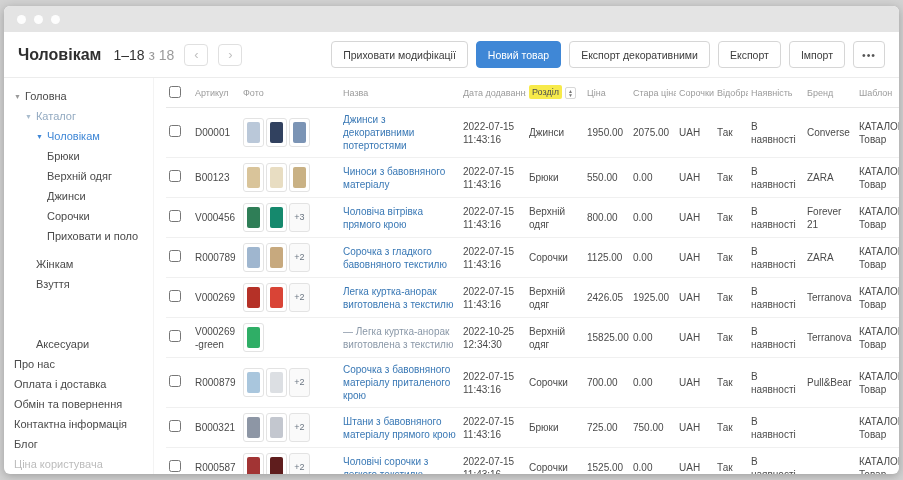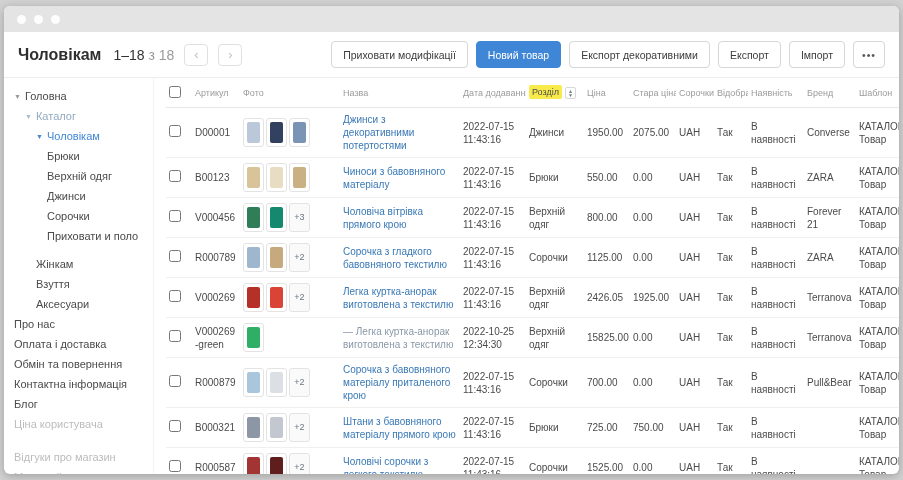--- a/index.html
+++ b/index.html
@@ -118,21 +118,21 @@
         </div>
         <div class="sb-item" style="padding-left: 35px;">
           <span class="sb-label">Приховати и поло</span>
         </div>
         <div class="sb-item" style="padding-left: 24px; margin-top: 8px;">
           <span class="sb-label">Жінкам</span>
         </div>
         <div class="sb-item" style="padding-left: 24px;">
           <span class="sb-label">Взуття</span>
         </div>
-        <div class="sb-item" style="padding-left: 24px;">
+        <div class="sb-item" style="padding-left: 24px; margin-top: 40px;">
           <span class="sb-label">Аксесуари</span>
         </div>
         <div class="sb-item" style="padding-left: 2px;">
           <span class="sb-label">Про нас</span>
         </div>
         <div class="sb-item" style="padding-left: 2px;">
           <span class="sb-label">Оплата і доставка</span>
         </div>
         <div class="sb-item" style="padding-left: 2px;">
           <span class="sb-label">Обмін та повернення</span>

